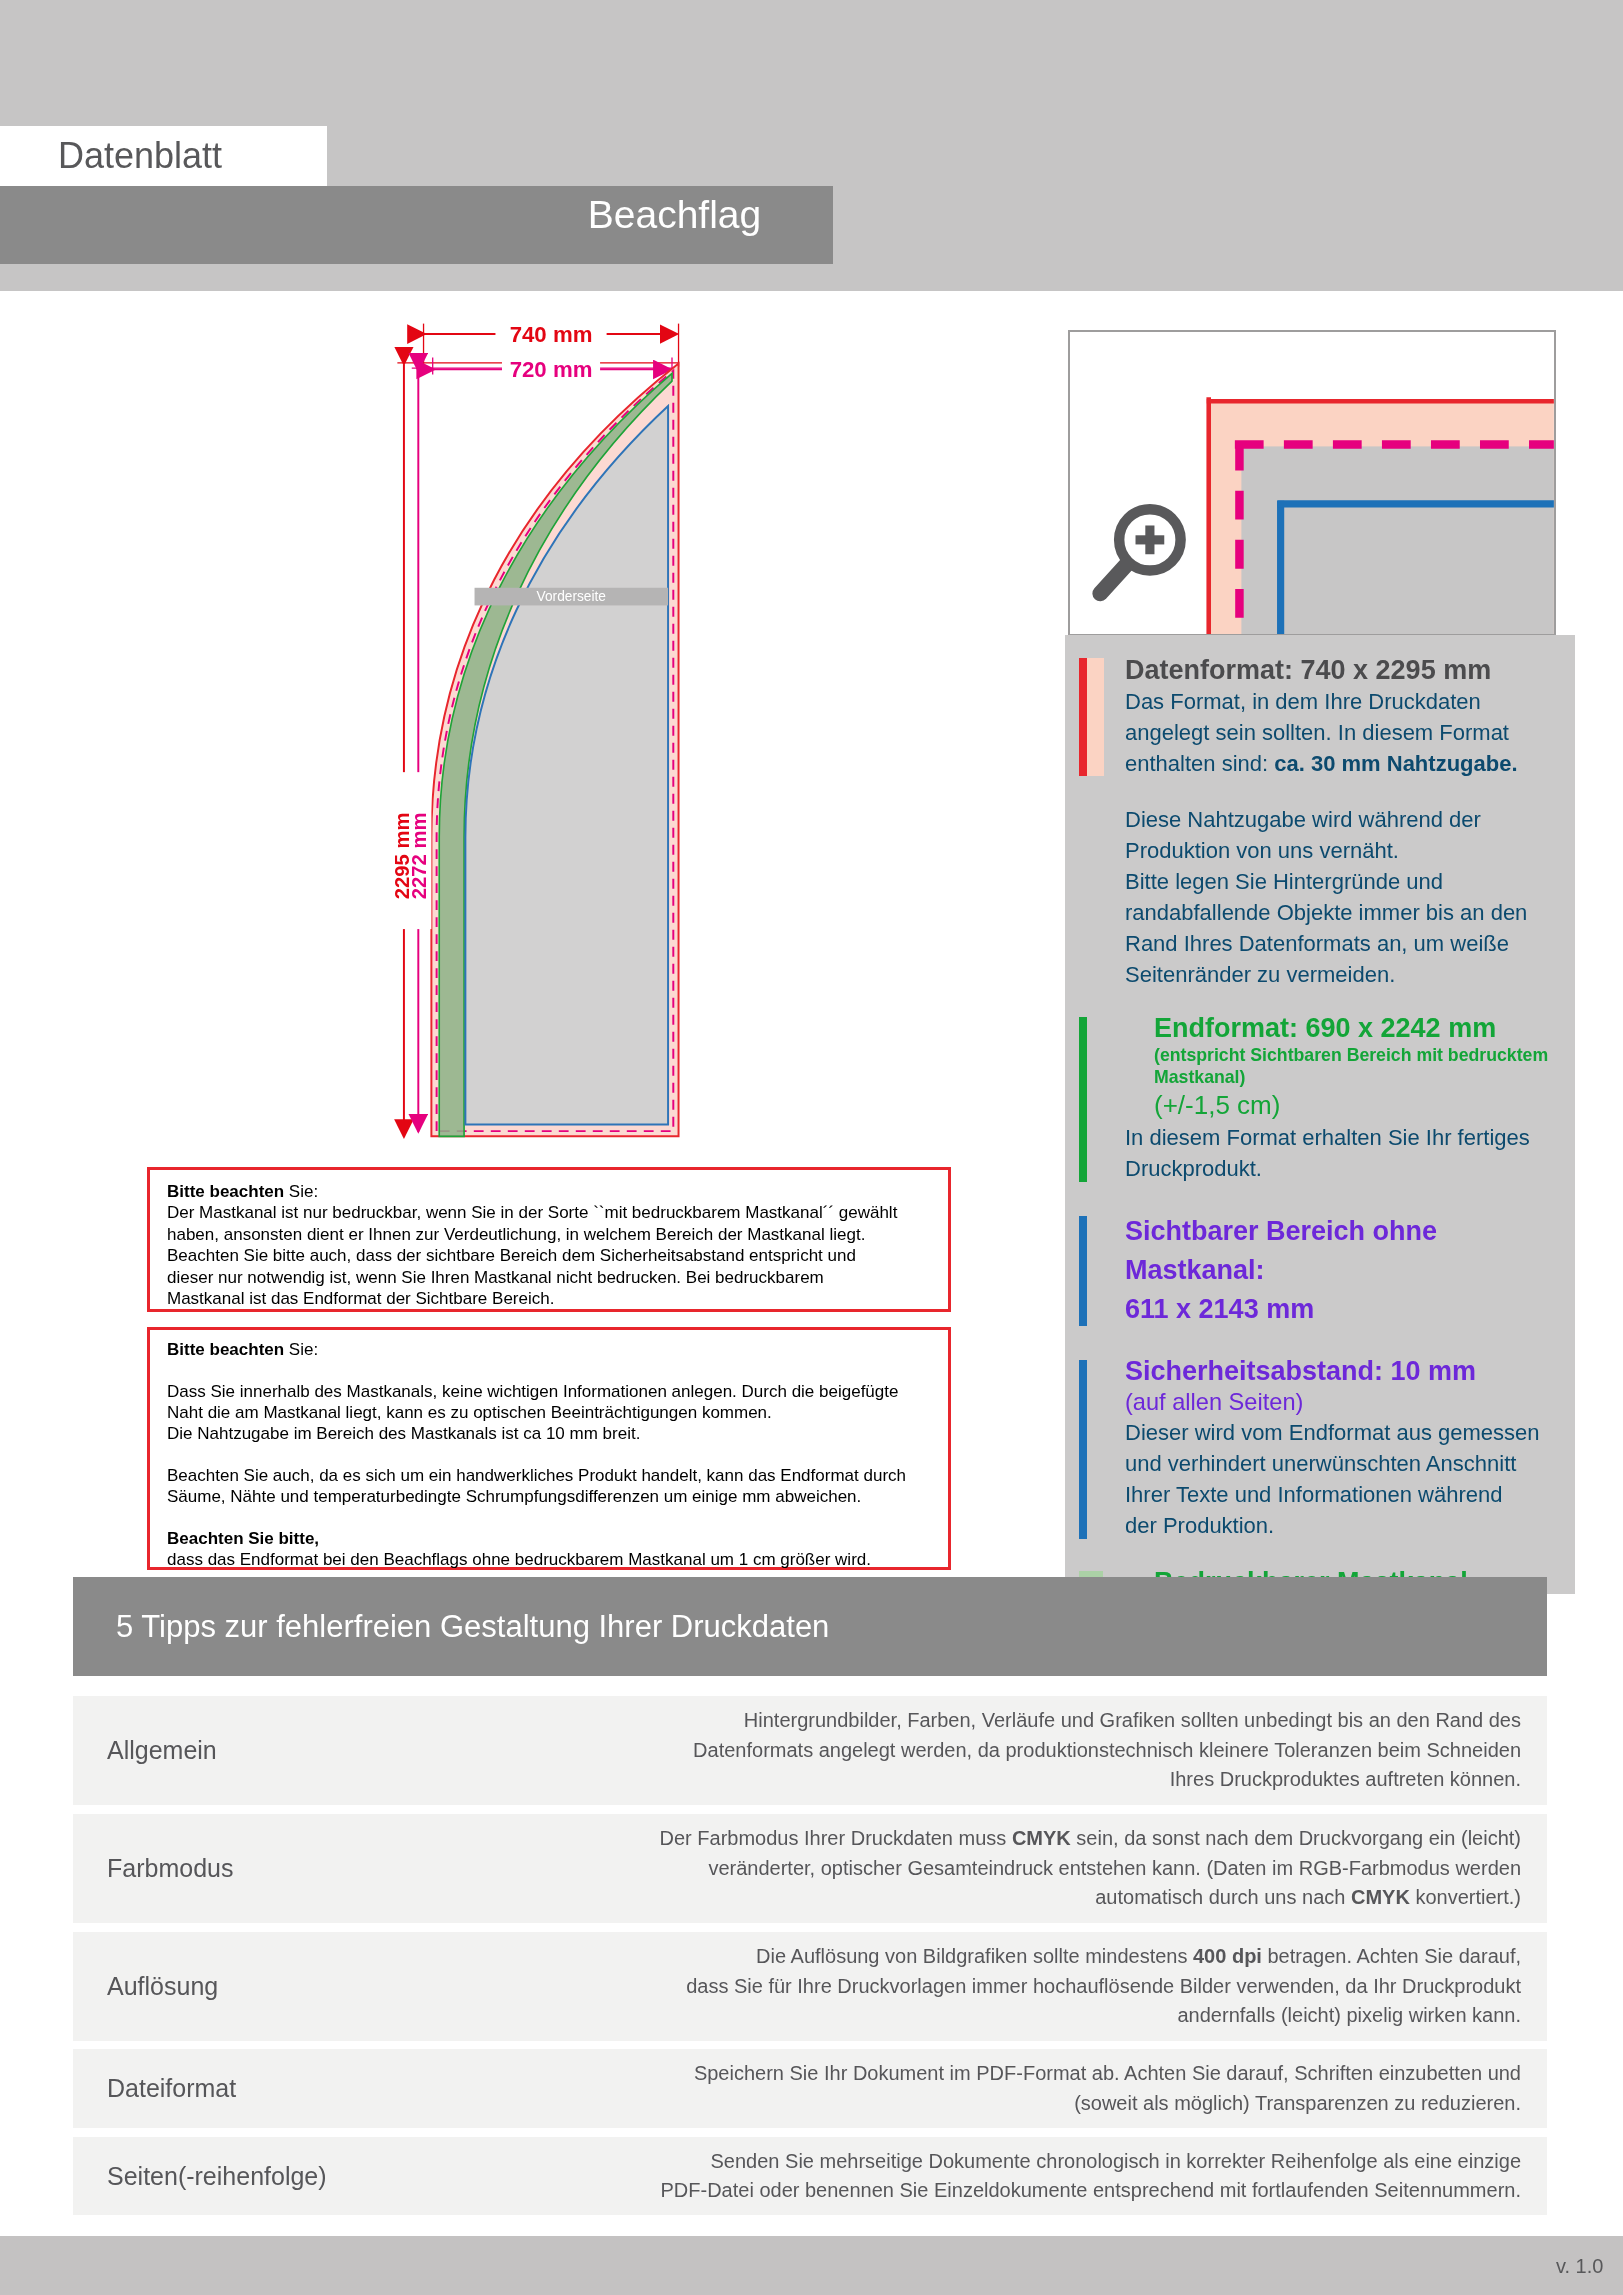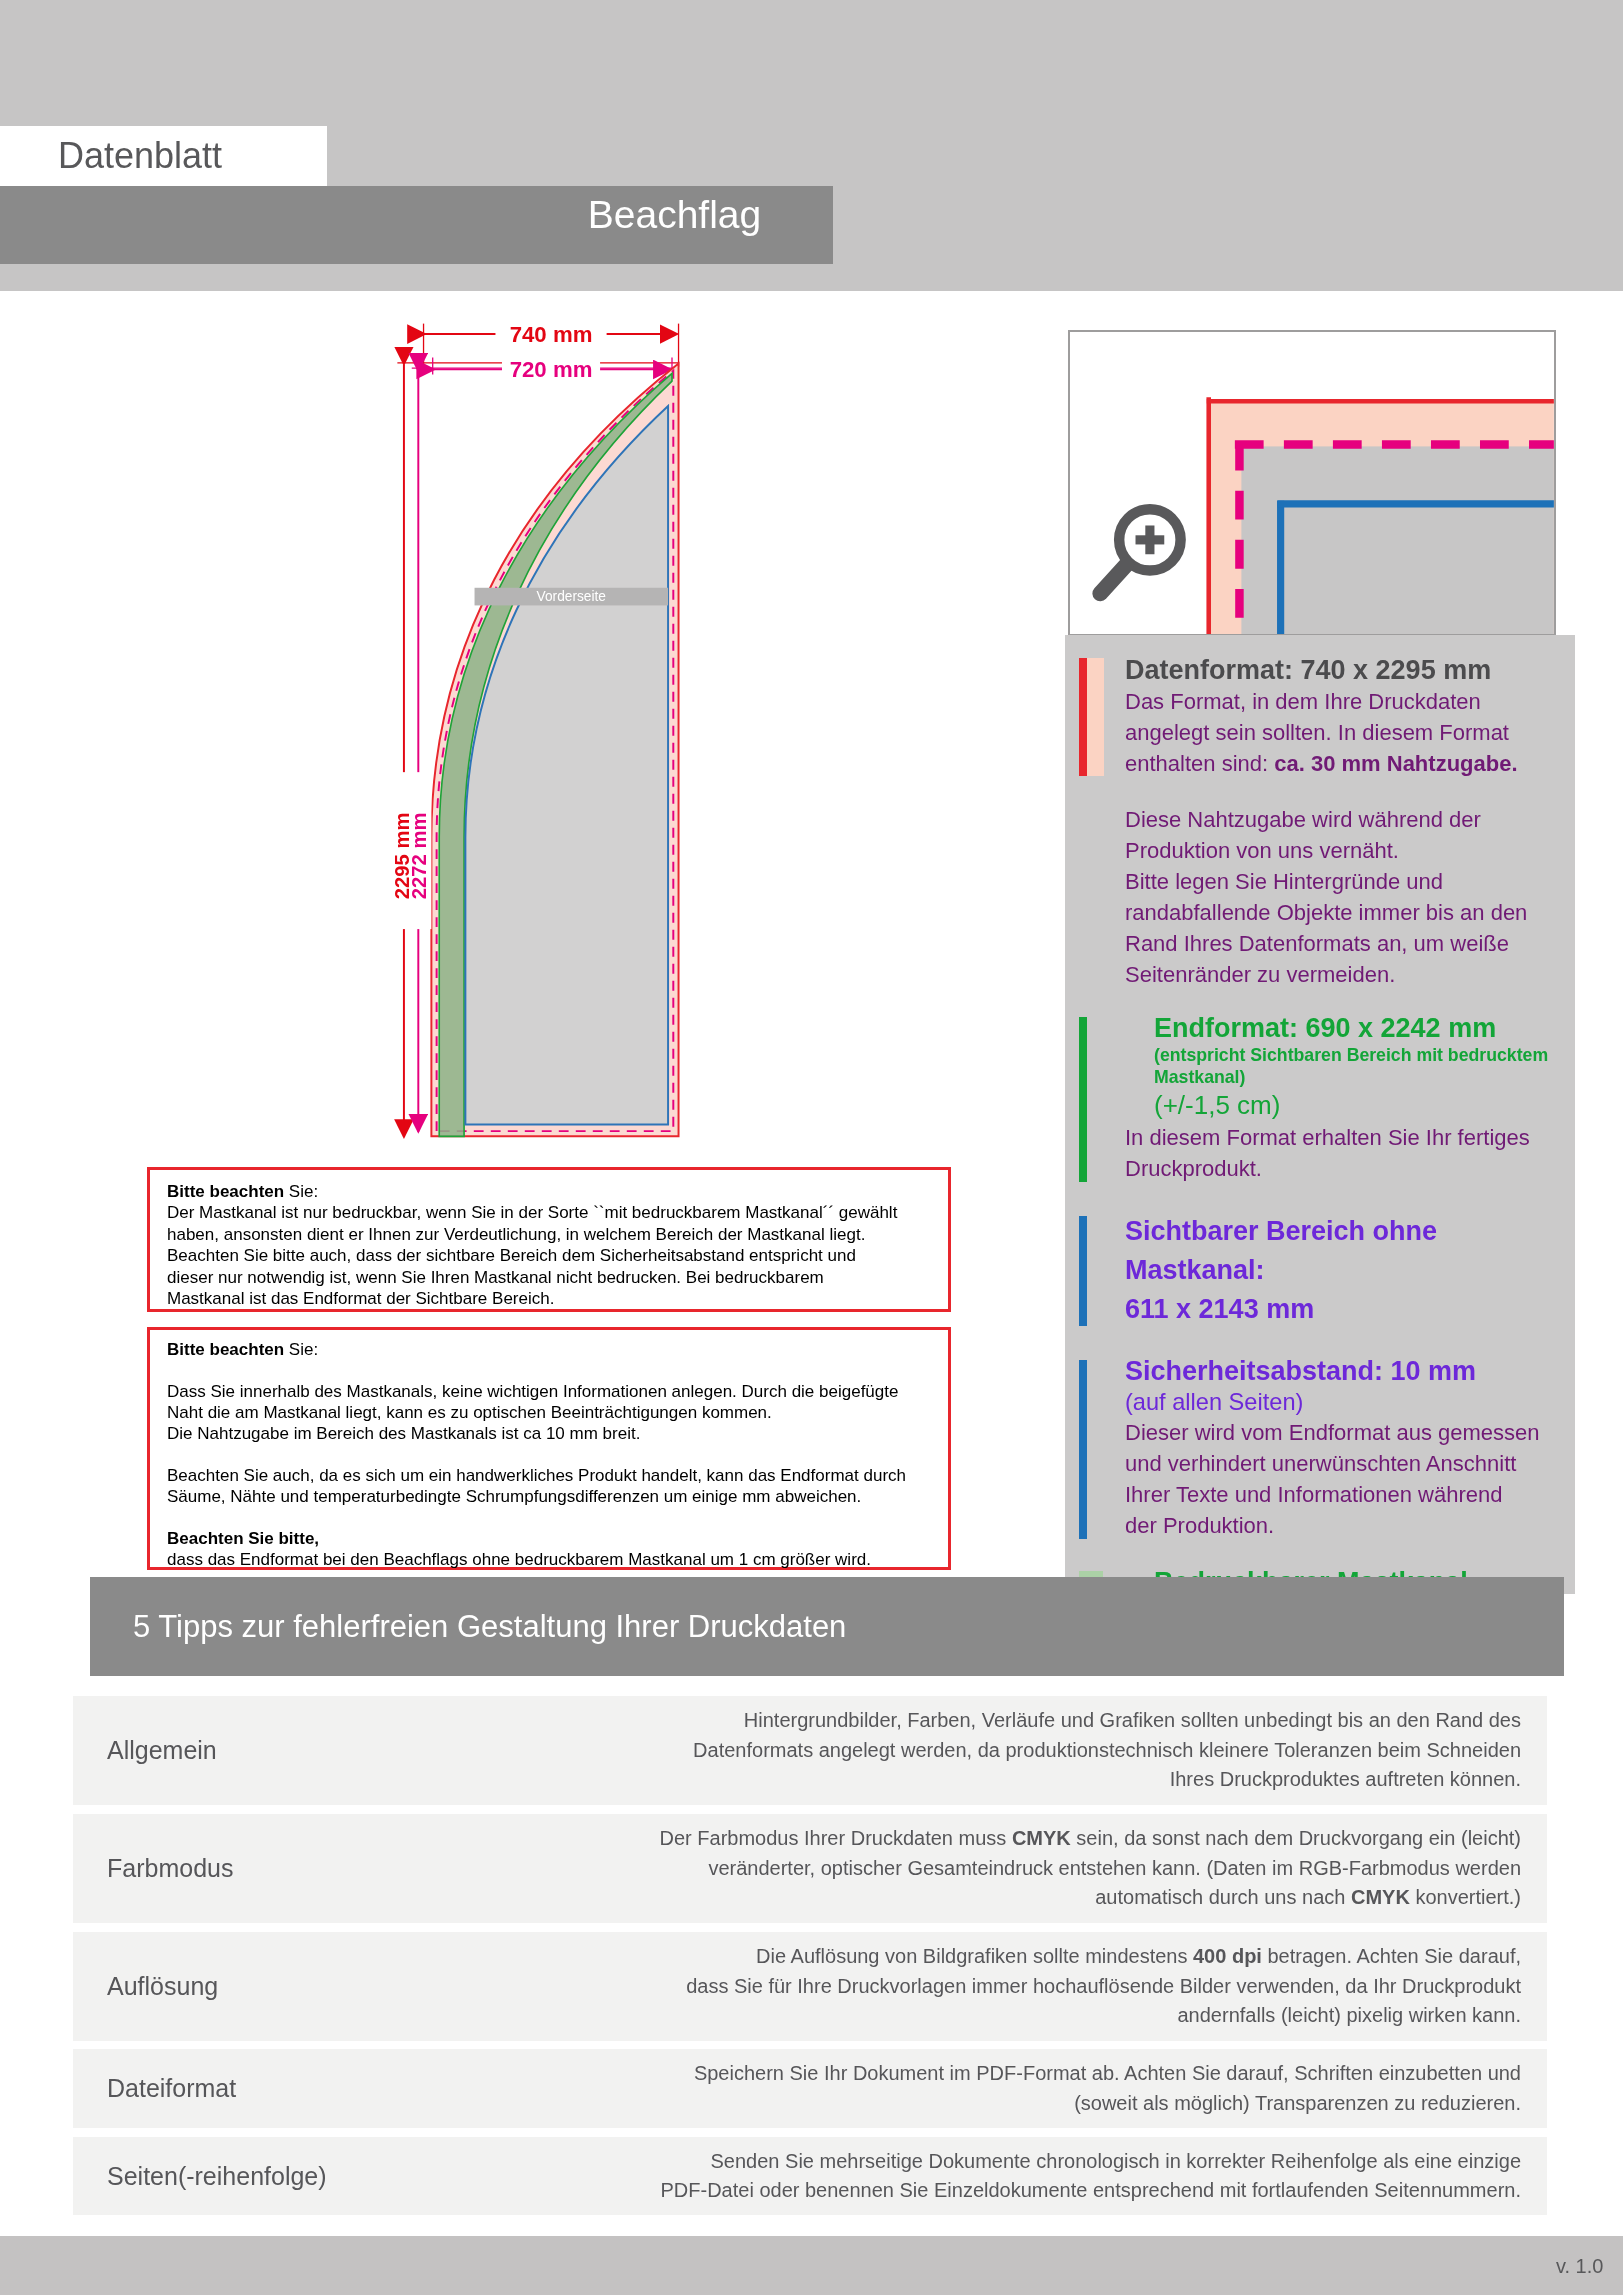--- a/index.html
+++ b/index.html
@@ -26,33 +26,33 @@
   #info-panel{left:1065px;top:635px;width:510px;height:959px;background:#cbcaca;box-sizing:border-box;padding:19.6px 11.8px 0 0;}
   .sect{position:relative;padding-left:60px;margin-bottom:15.7px;}
   .bar{position:absolute;top:3.9px;bottom:2.6px;}
   .bar.nrw{width:7.2px;left:14.4px;}
   .bar.wide{width:24px;left:14.4px;}
   .bar.duo-red{left:14.4px;width:7.2px;background:#e8262d;}
   .bar.duo-peach{left:21.6px;width:17px;background:#fbd3c3;}
   .p-title{font-size:27px;font-weight:bold;line-height:31px;}
   .p-sub{font-size:17.7px;font-weight:bold;line-height:22px;}
   .p-tol{font-size:26px;line-height:34px;}
-  .p-body{font-size:22px;line-height:31px;color:#701a75;}
+  .p-body{font-size:22px;line-height:31px;color:#0c4a6e;}
   .green{color:#13a538;margin-left:29px;} .blue{color:#6d28d9;} .dark{color:#4b4b4d;}
   .bg-green{background:#13a538;} .bg-blue{background:#1d71b8;} .bg-lgreen{background:#abd1a6;}
 
   
   .notice{border:3.3px solid #e8262d;background:#ffffff;box-sizing:border-box;}
   #notice-1{left:147px;top:1167px;width:804px;height:145px;padding:10.5px 17px;}
   #notice-2{left:147px;top:1327px;width:804px;height:243px;padding:9.2px 17px;}
   .notice .txt{font-size:17px;line-height:21px;color:#000000;}
   #notice-1 .txt{line-height:21.6px;}
 
   
-  #tips-banner{left:90px;top:1577px;width:1474px;height:99px;background:#8a8a8a;}
+  #tips-banner{left:73px;top:1577px;width:1474px;height:99px;background:#8a8a8a;}
   #tips-banner span{display:block;padding-left:43px;line-height:99px;font-size:31px;color:#ffffff;font-weight:400;}
   .tip-row{left:73px;width:1474px;background:#f2f2f1;display:flex;align-items:center;box-sizing:border-box;}
   .tip-label{flex:0 0 468px;padding-left:34px;font-size:25px;color:#565659;}
   .tip-text{flex:1;font-size:20px;line-height:29.4px;color:#565659;padding-right:26px;text-align:right;}
   #tip-row-0{top:1696px;height:109px;}
   #tip-row-1{top:1814px;height:109px;}
   #tip-row-2{top:1932px;height:109px;}
   #tip-row-3{top:2049px;height:79px;}
   #tip-row-4{top:2137px;height:78px;}
 

